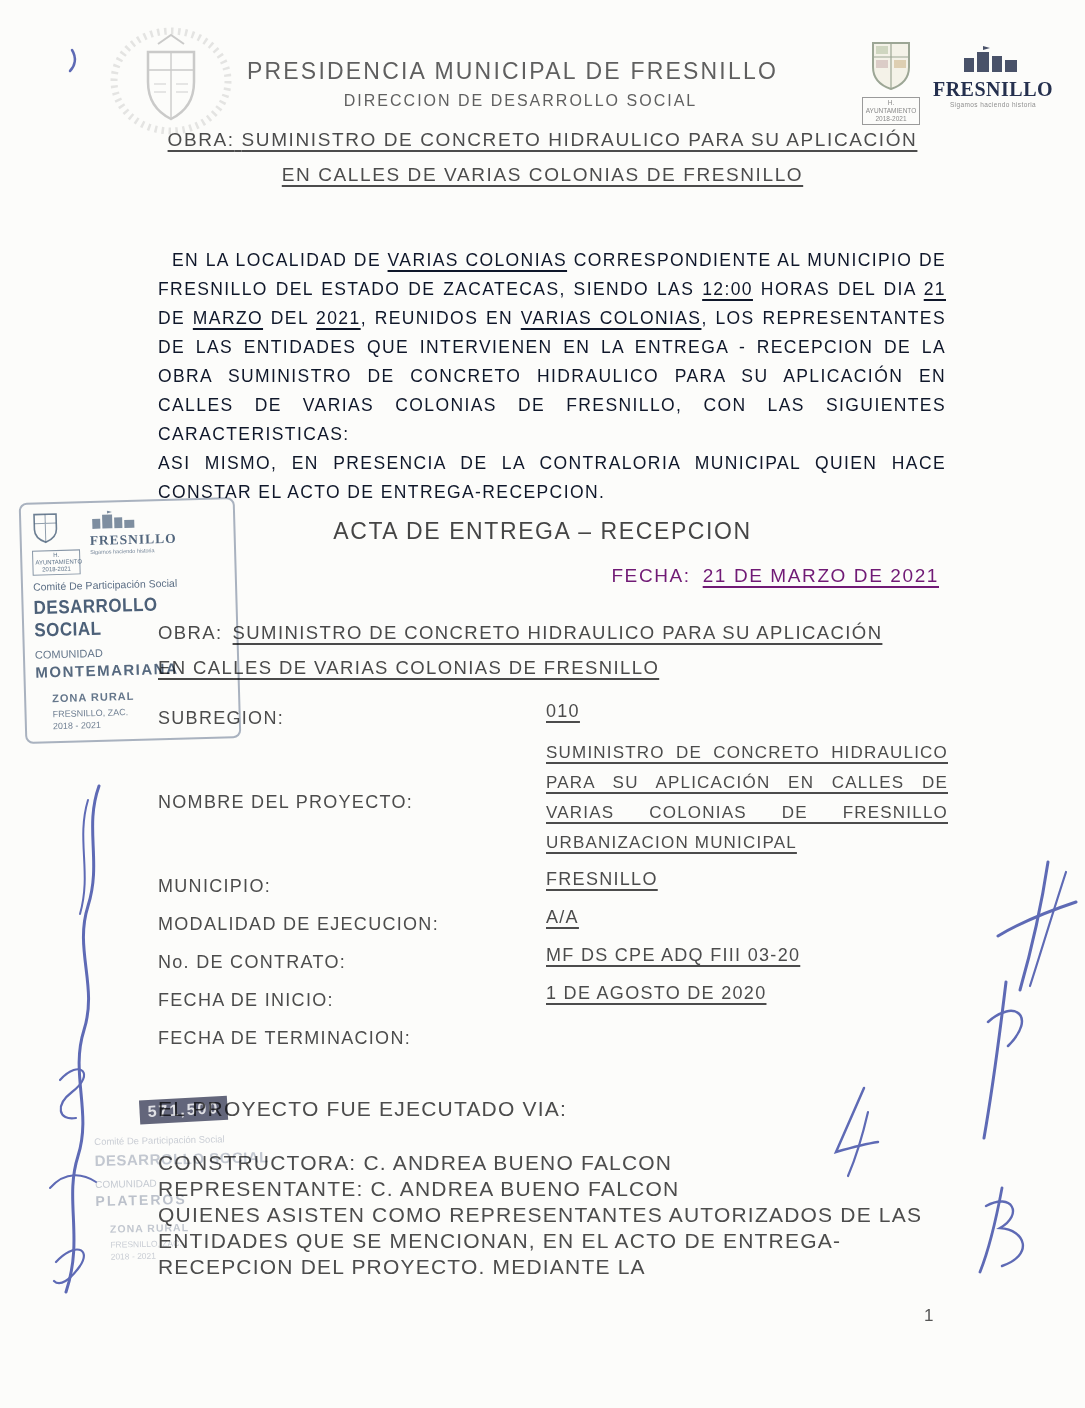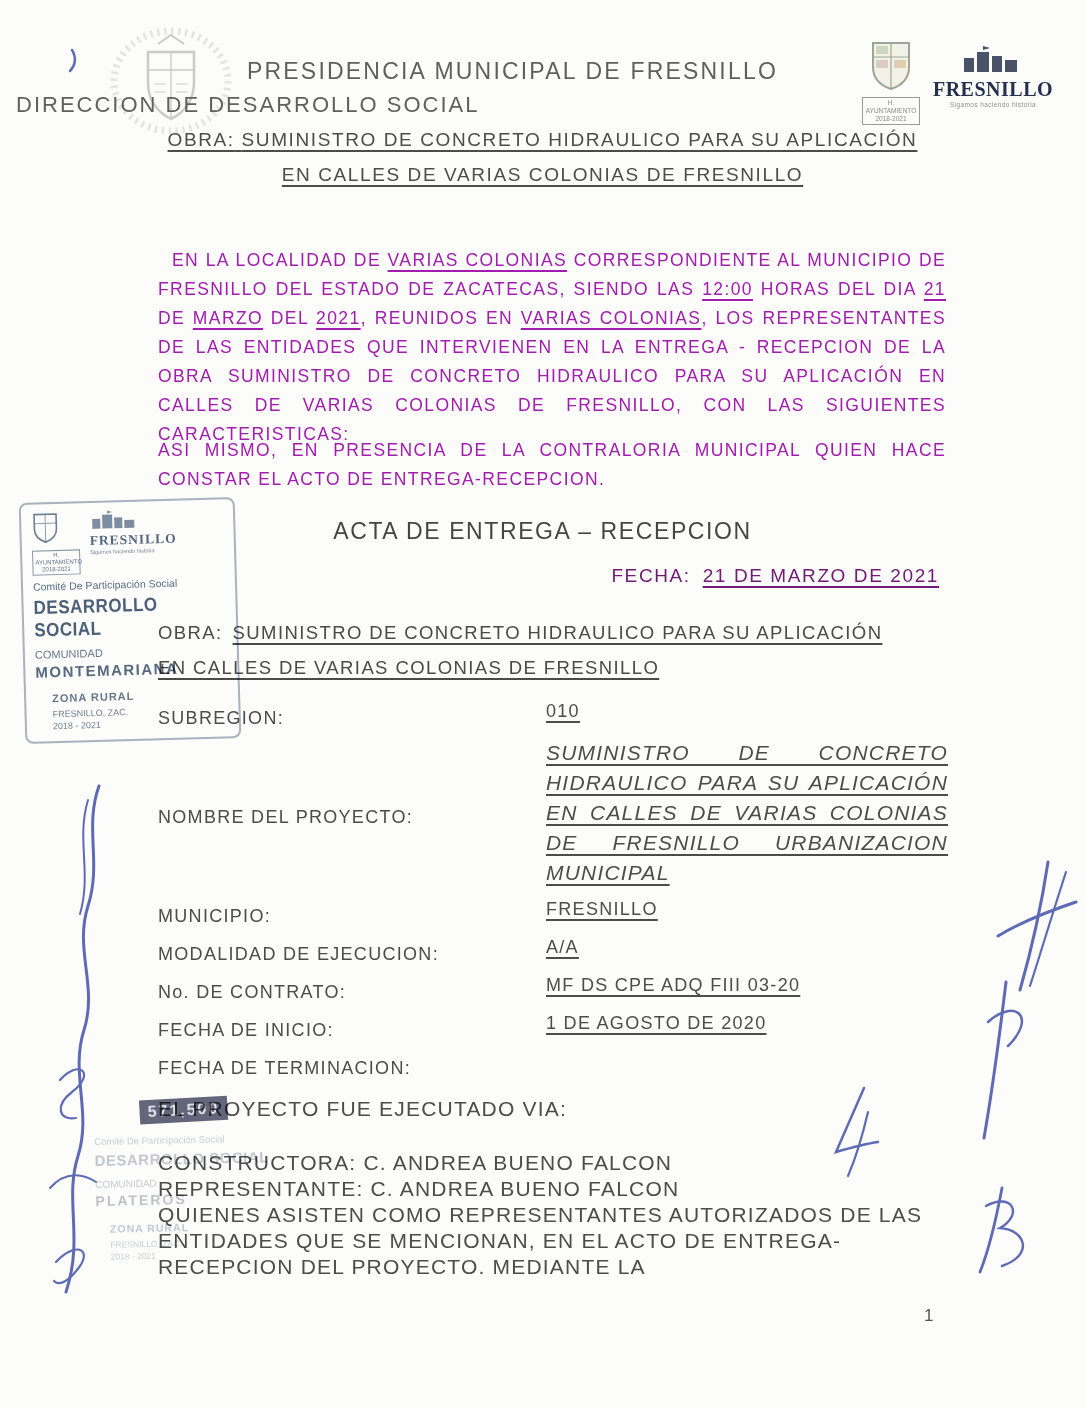--- a/index.html
+++ b/index.html
@@ -4,46 +4,46 @@
 <style>
   * { margin:0; padding:0; box-sizing:border-box; }
   html,body { background:#e8e8e6; }
   body { width:1085px; height:1408px; position:relative; font-family:"Liberation Sans", sans-serif; }
   .page { position:absolute; inset:0; background:#fcfcfa; color:#4e4e4e; overflow:hidden; }
   .u { text-decoration:underline; text-underline-offset:4px; text-decoration-thickness:1.5px; }
 
   
   .crest { position:absolute; left:106px; top:26px; width:130px; height:110px; opacity:.45; }
   .hdr1 { position:absolute; left:0; right:60px; top:58px; text-align:center; font-size:23px; letter-spacing:2.2px; color:#5f5f5f; }
-  .hdr2 { position:absolute; left:0; right:60px; top:92px; font-size:22px; letter-spacing:2px; color:#606060;padding-left:16px; }
+  .hdr2 { position:absolute; left:0; right:60px; top:92px; text-align:center; font-size:16px; letter-spacing:2px; color:#606060;padding-left:16px; }
   .hdr-obra1 { position:absolute; left:0; right:0; top:129px; text-align:center; font-size:19px; letter-spacing:1.6px; color:#4c4c4c; }
   .hdr-obra2 { position:absolute; left:0; right:0; top:164px; text-align:center; font-size:19px; letter-spacing:1.6px; color:#4c4c4c; }
   .logo-shield { position:absolute; left:862px; top:40px; width:58px; text-align:center; }
   .logo-shield .cap { border:1px solid #9a9a9a; color:#8a8a8a; font-size:6.5px; line-height:8px; padding:1px 1px; margin-top:3px; }
   .logo-fresnillo { position:absolute; left:932px; top:46px; width:122px; text-align:center; }
   .brand-name { font-family:"Liberation Serif", serif; font-weight:bold; font-size:20px; letter-spacing:.5px; color:#25304e; margin-top:2px; }
   .brand-tag { font-size:6.5px; color:#8f8f8f; letter-spacing:.4px; }
 
   
-  .body-text { text-align:justify; font-size:17.5px; line-height:29px; letter-spacing:1.4px; color:#a21caf; }
+  .body-text { text-align:justify; font-size:17.5px; line-height:29px; letter-spacing:1.4px; color:#0f172a; }
   .intro { position:absolute; left:158px; top:246px; width:788px; text-indent:14px; }
-  .p2 { position:absolute; left:158px; top:436px; width:788px; }
+  .p2 { position:absolute; left:158px; top:449px; width:788px; }
   .acta { position:absolute; left:0; right:0; top:518px; text-align:center; font-size:23px; letter-spacing:1.6px; color:#454545; }
   .fecha { position:absolute; right:146px; top:565px; font-size:19px; letter-spacing:1.6px; color:#701a75; }
   .fecha .val { margin-left:12px; }
   .obra-mid { position:absolute; left:158px; top:615px; width:790px; font-size:18.5px; line-height:35px; letter-spacing:1.4px; color:#4a4a4a; }
   .obra-mid .lbl { margin-right:10px; }
 
   
   .fields { position:absolute; left:158px; top:700px; width:790px; font-size:18px; letter-spacing:1.3px; color:#4c4c4c; }
   .frow { display:flex; margin-bottom:9px; line-height:22px; }
   .flabel { width:388px; flex:none;margin-top:7px; }
   .fvalue { flex:1; }
   .frow.nombre { align-items:center; margin-bottom:10px; }
-  .frow.nombre .fvalue { text-align:justify; line-height:30px; font-size:21px; letter-spacing:1.2px;font-style:italic; }
+  .frow.nombre .fvalue { text-align:justify; line-height:30px; font-size:17px; letter-spacing:1.2px; }
 
   
   .exec { position:absolute; left:158px; top:1096px; width:794px; font-size:21px; letter-spacing:1.2px; line-height:26px; color:#4c4c4c; }
   .exec-h { margin-bottom:28px; }
   .exec-close { text-align:left; }
   .pageno { position:absolute; left:924px; top:1306px; font-size:17px; color:#555; }
 
   
   .stamp-left { position:absolute; left:22px; top:500px; width:216px; padding:8px 10px 10px; border:2px solid rgba(88,106,136,.5); border-radius:8px; transform:rotate(-1.6deg); color:#4a617c; mix-blend-mode:multiply; }
   .sl-logos { display:flex; gap:10px; align-items:flex-start; margin-bottom:5px; }

